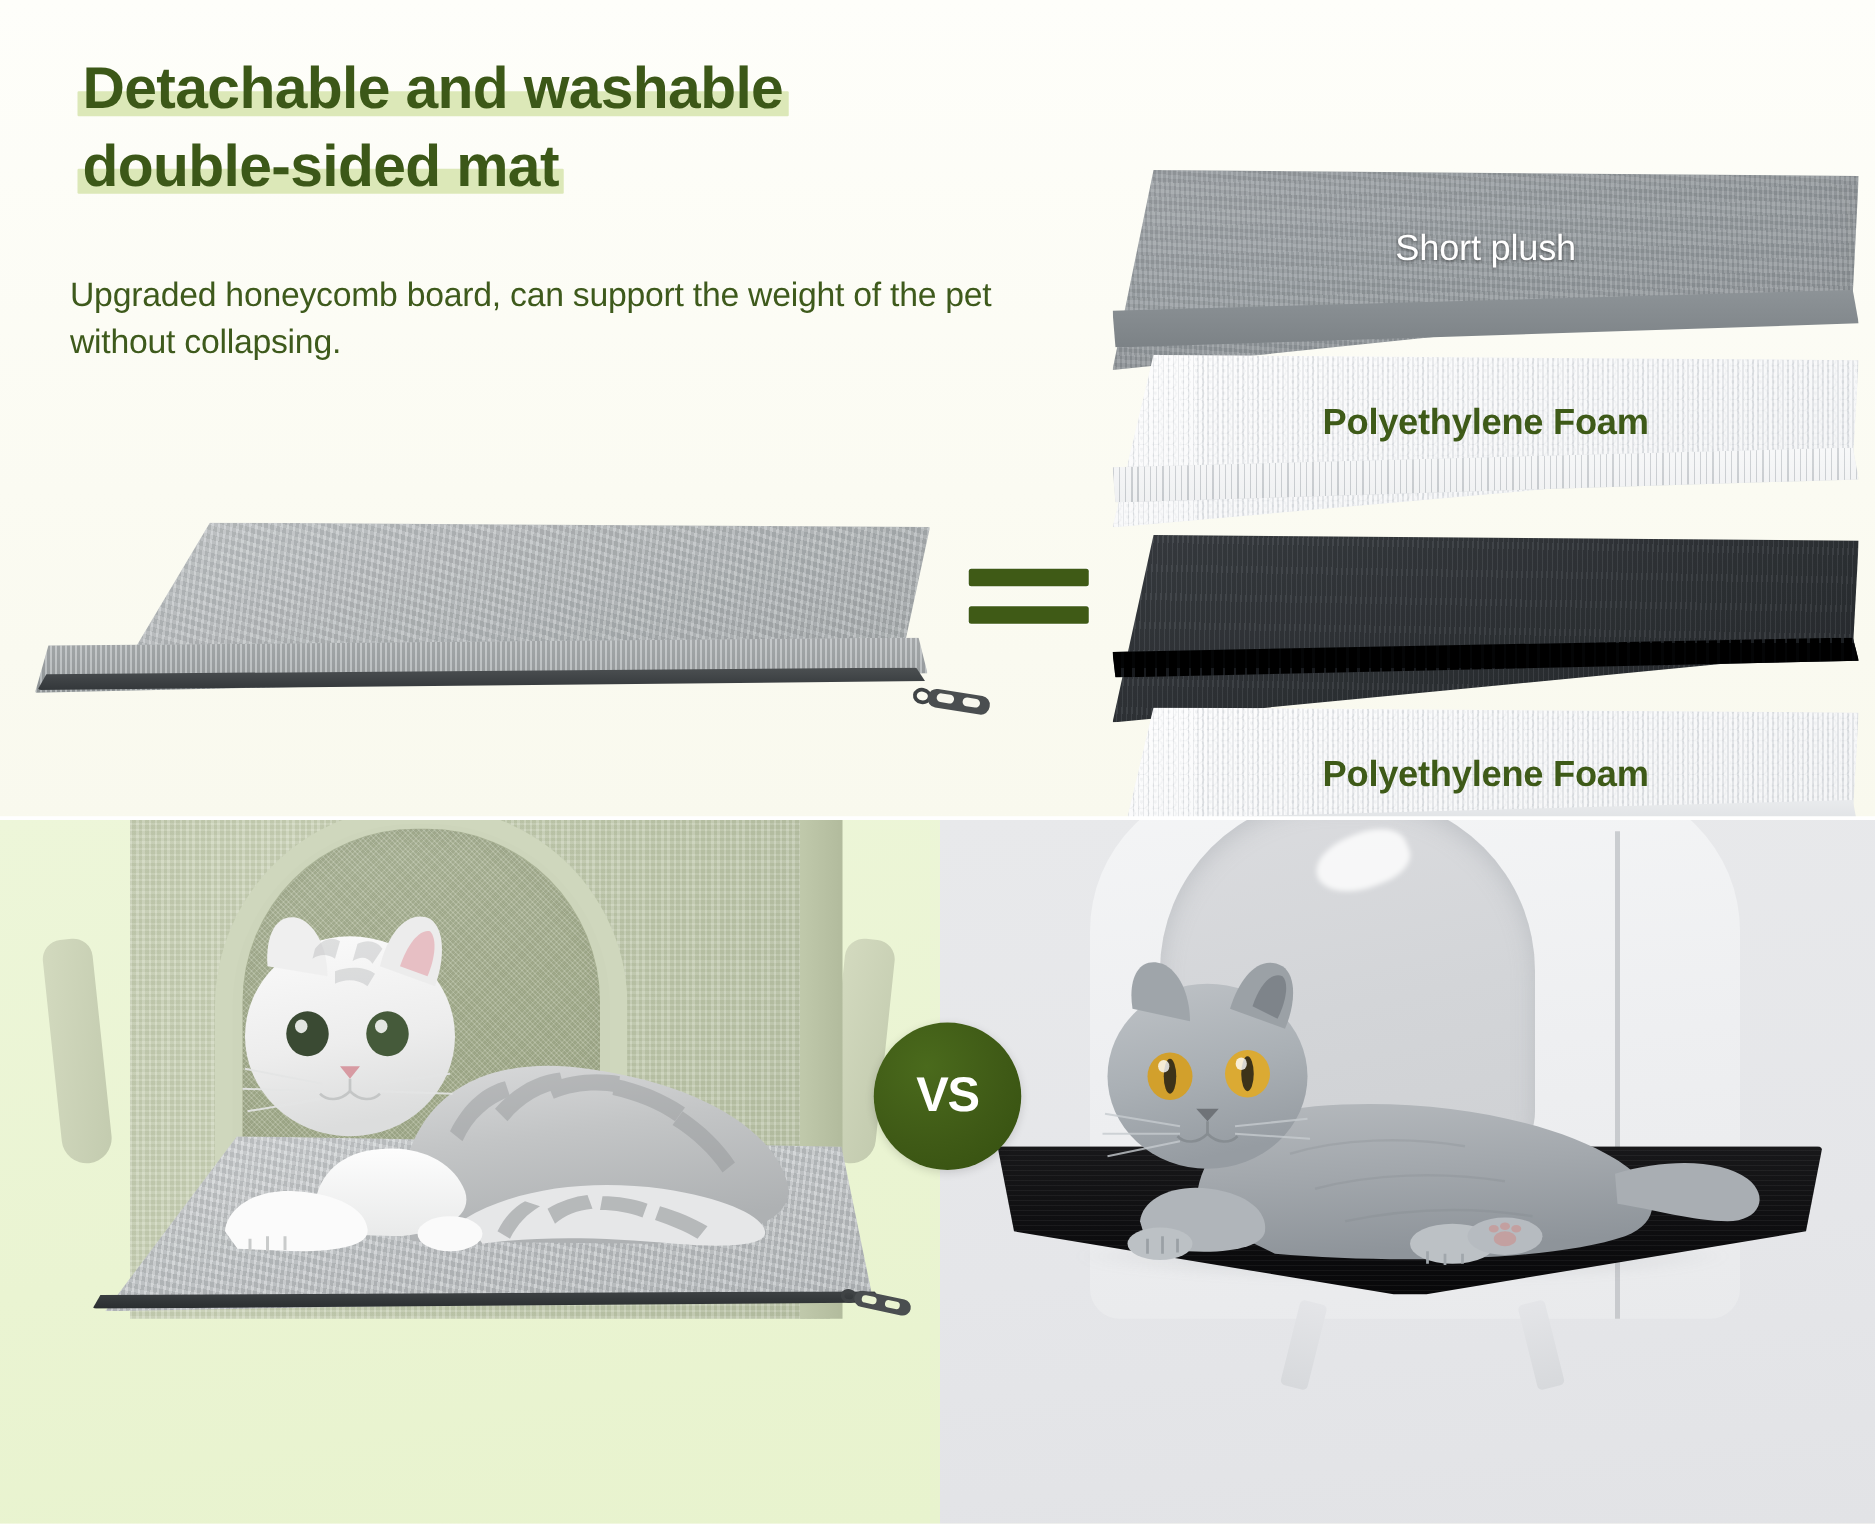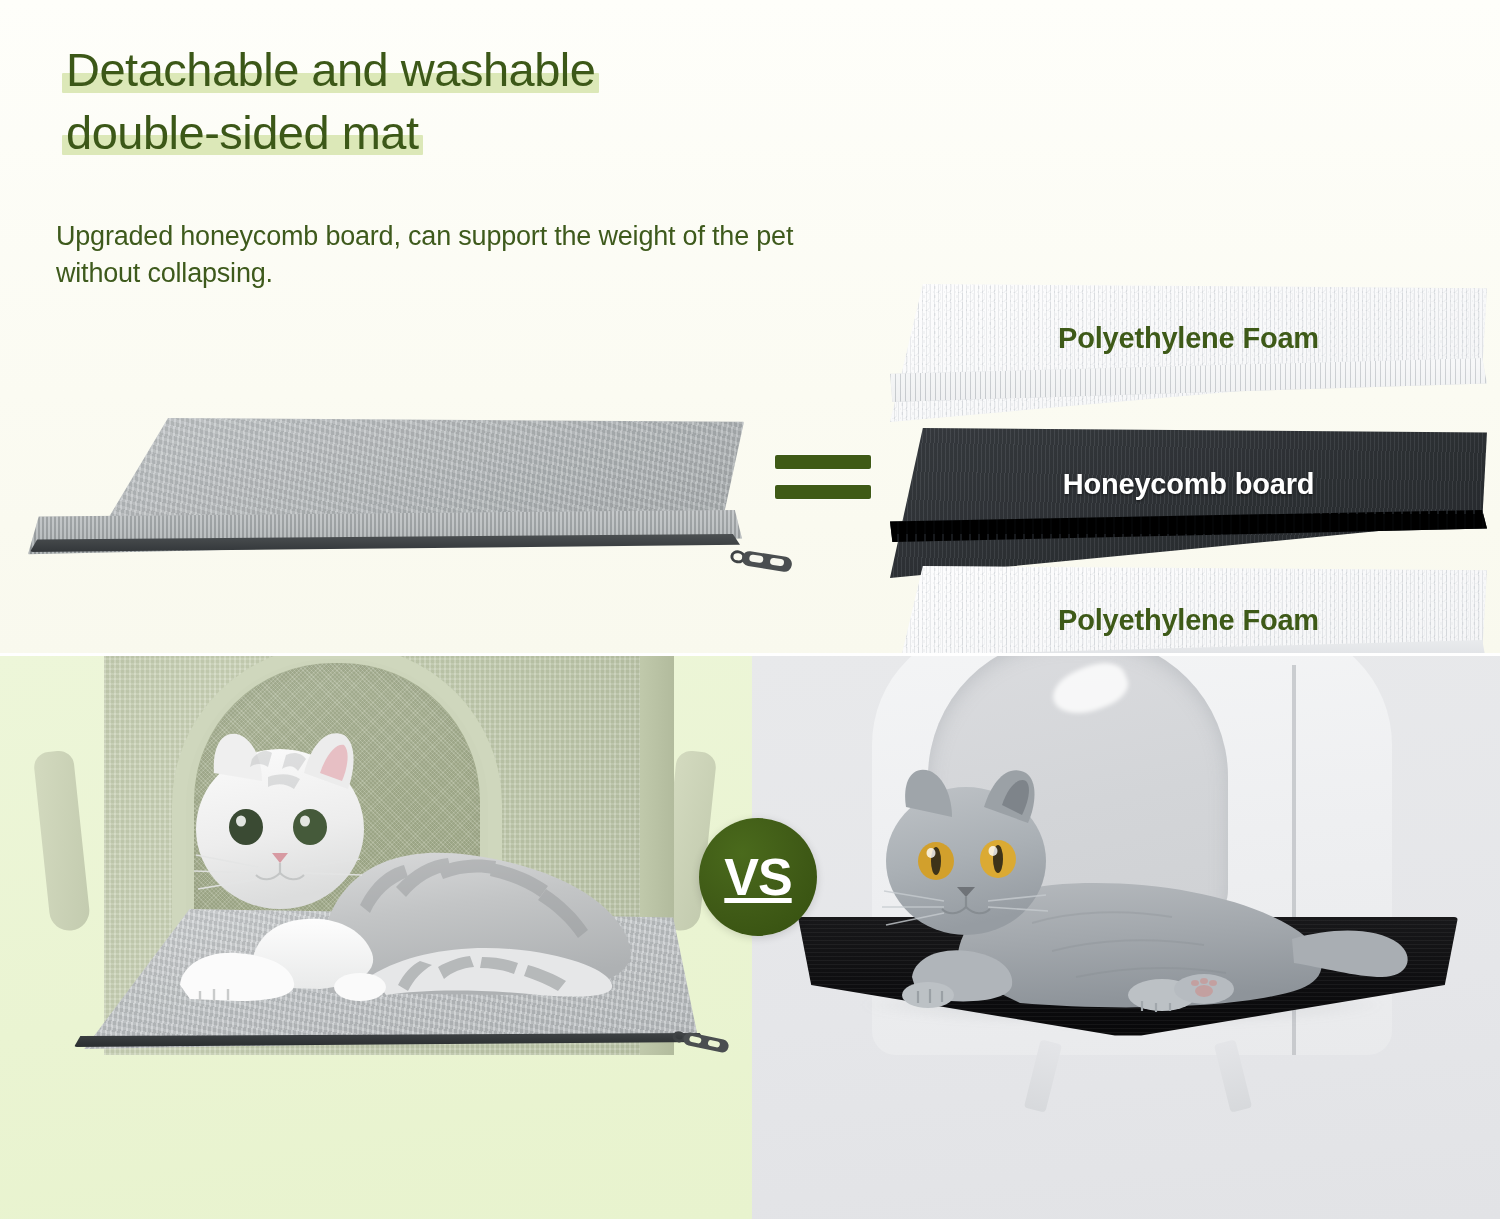--- a/index.html
+++ b/index.html
@@ -18,21 +18,21 @@
 
   
   #headline{ position:absolute; left:66px; top:44px; width:800px; }
   .hl-line{ position:relative; display:inline-block; margin-bottom:10px; }
   .hl-band{
     position:absolute; left:-4px; bottom:4px; height:20px; width:calc(100% + 8px);
     background:#dce8b8; z-index:0; border-radius:1px;
   }
   .hl-text{
     position:relative; z-index:1;
-    font-size:47px; font-weight:normal; color:#3c5818;
+    font-size:47px; font-weight:bold; color:#3c5818;
     letter-spacing:-0.5px; line-height:1.12; white-space:nowrap;
   }
   #subtitle{
     position:absolute; left:56px; top:218px; width:800px;
     font-size:27px; line-height:1.36; color:#3e5a1c; letter-spacing:-0.2px;
   }
 
   
   #mat-photo{ position:absolute; left:14px; top:418px; width:770px; height:190px; }
   .mat-top{
@@ -327,21 +327,21 @@
 
   
   #vs-badge{
     position:absolute; left:699px; top:818px; z-index:40;
     width:118px; height:118px; border-radius:50%;
     background:radial-gradient(circle at 36% 30%, #4a6a1c 0%, #3f5a16 55%, #35500f 100%);
     display:flex; align-items:center; justify-content:center;
     box-shadow:0 2px 8px rgba(0,0,0,.14);
   }
   #vs-badge span{
-    color:#fff; font-size:52px; font-weight:bold; letter-spacing:-1px;text-decoration:underline;
+    color:#fff; font-size:39px; font-weight:bold; letter-spacing:-1px;
   }
 
   
   #divider-h{
     position:absolute; left:0; top:653px; width:1500px; height:3px;
     background:#ffffff; z-index:30;
   }
 </style>
 </head>
 <body>
@@ -377,32 +377,36 @@
     </div>
   </div>
 
   <div id="equals">
     <div class="bar b1"></div>
     <div class="bar b2"></div>
   </div>
 
   <div id="layer-stack">
 
+    <div class="layer" id="l1">
+      <div class="slab-top"></div>
+      <div class="slab-side"></div>
+      <div class="lab lab-w">Short plush</div>
+    </div>
 
     <div class="layer" id="l2">
       <div class="slab-top"></div>
       <div class="slab-side"></div>
       <div class="lab lab-g">Polyethylene Foam</div>
     </div>
 
     <div class="layer" id="l3">
       <div class="slab-top"></div>
       <div class="slab-side"></div>
       <div class="flutes"></div>
-      <div class="lab lab-b">Honeycomb board</div>
     </div>
 
     <div class="layer" id="l4">
       <div class="slab-top"></div>
       <div class="slab-side"></div>
       <div class="lab lab-g">Polyethylene Foam</div>
     </div>
 
   </div>
 </div>

